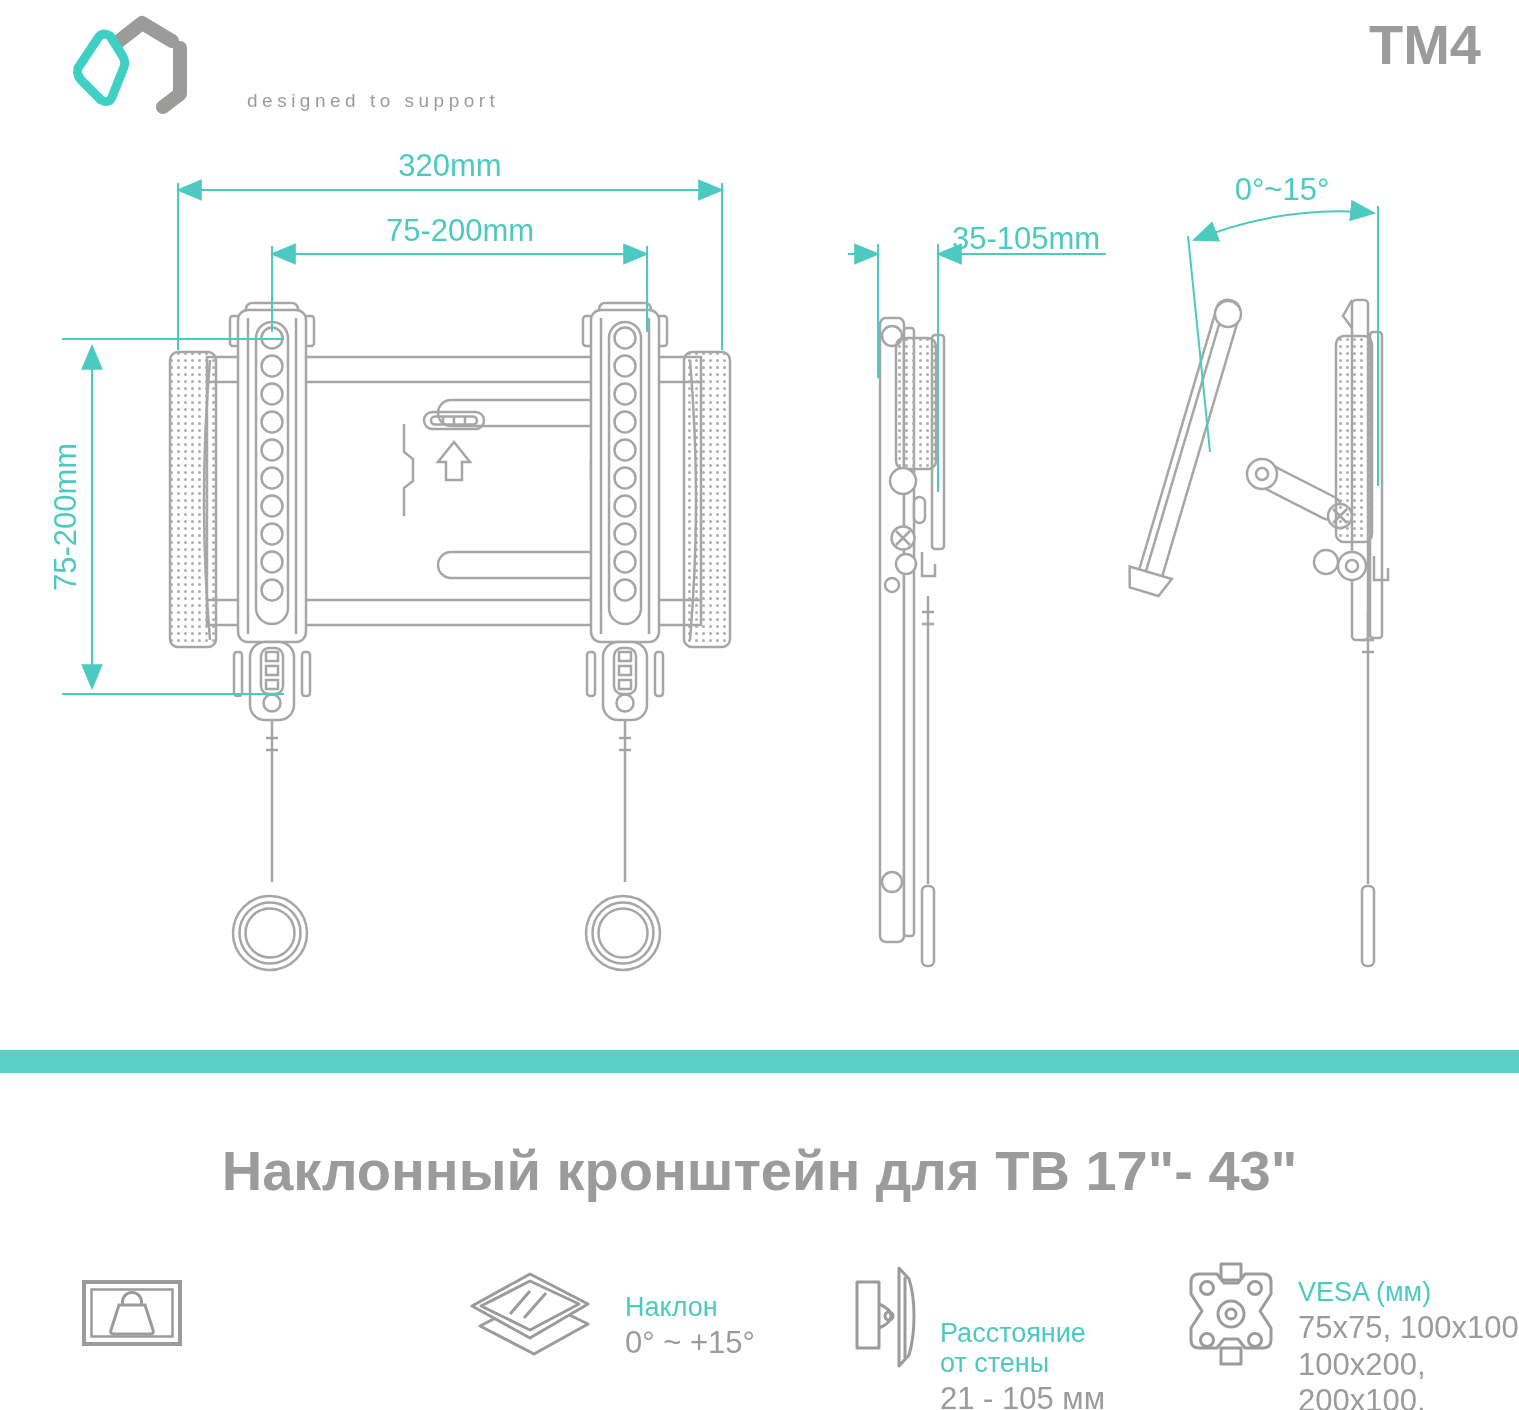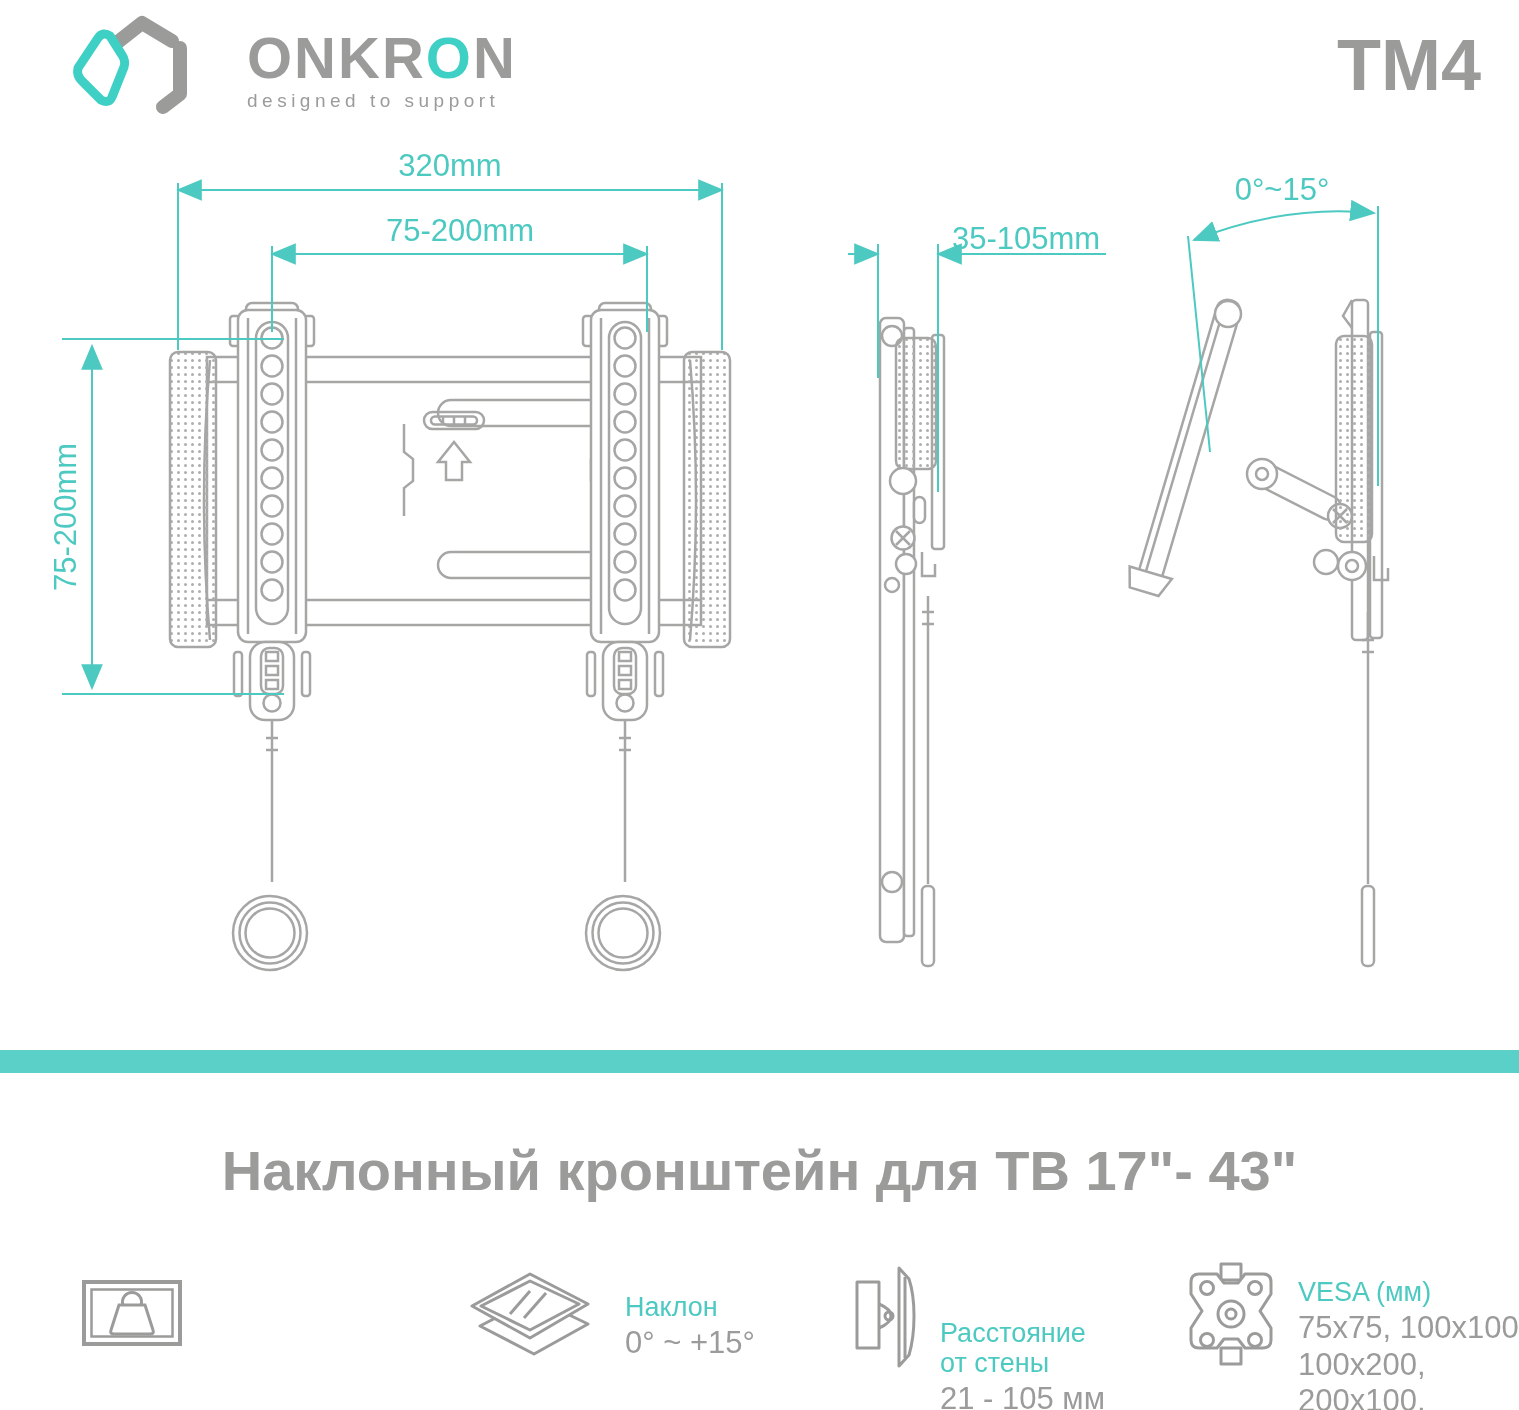--- a/index.html
+++ b/index.html
@@ -7,21 +7,21 @@
     position:relative;width:1519px;height:1410px;background:#ffffff;overflow:hidden;
     font-family:"Liberation Sans",sans-serif;
   }
   
   .logo{position:absolute;left:70px;top:10px;}
   .brand{position:absolute;left:247px;top:24px;font-size:58px;font-weight:bold;
          letter-spacing:2px;color:#9b9b99;white-space:nowrap;}
   .brand .accent{color:#3fd0c5;}
   .tagline{position:absolute;left:247px;top:90px;width:238px;text-align:right;
            font-size:19px;letter-spacing:4.5px;color:#9b9b99;white-space:nowrap;}
-  .model{position:absolute;right:38px;top:24px;font-size:72px;font-weight:bold;color:#9b9b99;}
+  .model{position:absolute;right:38px;top:12px;font-size:56px;font-weight:bold;color:#9b9b99;}
   
   .diagram{position:absolute;left:0;top:130px;}
   .dim-text{fill:#4cc9c1;font-size:31px;font-family:"Liberation Sans",sans-serif;}
   
   .teal-bar{position:absolute;left:0;top:1050px;width:1519px;height:23px;background:#5bd0c8;}
   .title{position:absolute;left:0;top:1138px;width:1519px;text-align:center;
          font-size:56px;font-weight:bold;color:#9b9b99;}
   .spec{position:absolute;}
   .spec-label{color:#4cc9c1;font-size:27px;line-height:1.12;}
   .spec-value{color:#9b9b99;font-size:31px;line-height:1.18;margin-top:3px;}
@@ -31,21 +31,20 @@
 
 <div class="page">
 
   <svg class="logo" width="168" height="112" viewBox="0 0 168 112">
     <g fill="none" stroke="#9b9b99" stroke-width="14" stroke-linecap="round" stroke-linejoin="round">
       <path d="M30,46 L72,13 L102,31"></path>
       <path d="M110,38 L110,84 L93,97"></path>
     </g>
     <path d="M8,58 L28,28 Q33,21 40,26 L52,45 Q56,51 54,57 L42,87 Q39,94 31,90 L13,72 Q6,66 8,58 Z" fill="#ffffff" stroke="#3fd0c5" stroke-width="9" stroke-linejoin="round"></path>
   </svg>
-  <div class="brand"><span>ONKR</span><span class="accent">O</span><span>N</span></div>
   <div class="tagline">designed to support</div>
   <div class="model">TM4</div>
 
   <svg class="diagram" width="1519" height="910" viewBox="0 130 1519 910">
     <defs>
       <marker id="arr" viewBox="0 0 12 10" refX="11" refY="5" markerWidth="13" markerHeight="11" orient="auto-start-reverse">
         <path d="M0,0 L12,5 L0,10 Z" fill="#4cc9c1"></path>
       </marker>
       <pattern id="dots" width="7" height="7" patternUnits="userSpaceOnUse">
         <circle cx="3.5" cy="3.5" r="1.5" fill="#aeaeac"></circle>

